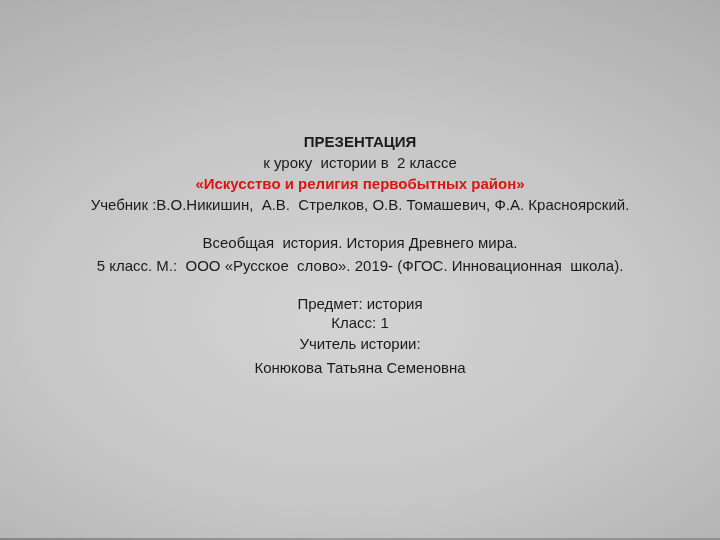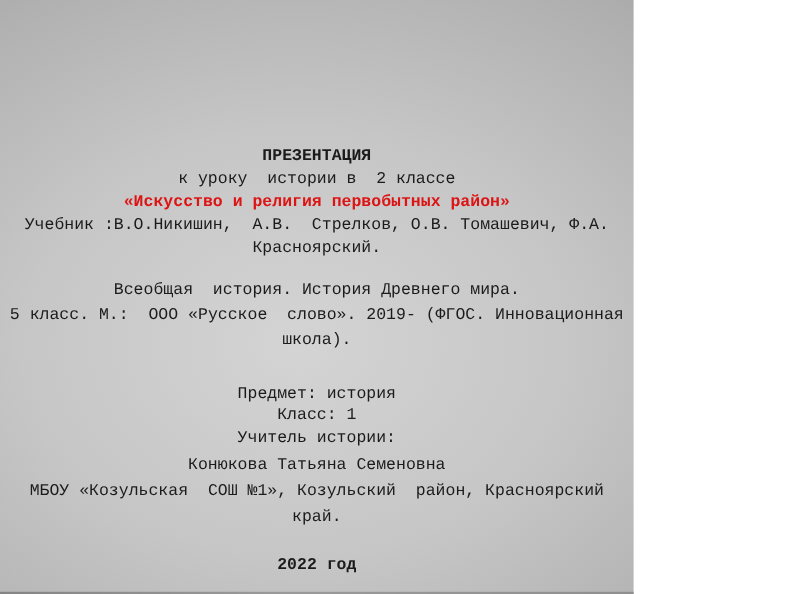--- a/index.html
+++ b/index.html
@@ -4,30 +4,30 @@
 <style>
   html, body {
     margin: 0;
     padding: 0;
     width: 720px;
     height: 540px;
     overflow: hidden;
   }
   .slide {
     position: relative;
-    width: 576px;
+    width: 720px;
     height: 540px;
     background:
       radial-gradient(ellipse 115% 95% at 47% 58%,
         #d4d4d4 0%,
         #c6c6c6 38%,
         #b2b2b2 68%,
         #a2a2a2 90%,
         #9c9c9c 100%);
-    font-family: Liberation Mono, monospace;
+    font-family: Liberation Sans, sans-serif;
     color: #1b1b1b;
   }
   .slide::after {
     content: "";
     position: absolute;
     left: 0;
     bottom: 0;
     width: 100%;
     height: 2px;
     background: linear-gradient(to right, #858585, #9a9a9a 45%, #8f8f8f);
@@ -42,21 +42,21 @@
     box-sizing: border-box;
   }
   .text-block p {
     margin: 0;
     font-size: 15px;
     white-space: pre-wrap;
   }
   .block-a p { line-height: 21px; }
   .block-b { margin-top: 16px; }
   .block-b p { line-height: 23px; }
-  .block-c { margin-top: 28px; }
+  .block-c { margin-top: 17px; }
   .block-c p { line-height: 19px; }
   .block-d { }
   .block-d p { line-height: 24px; }
   .block-e { margin-top: 20px; }
   .block-e p { line-height: 21px; }
   .bold { font-weight: bold; }
   .red-title {
     color: #dd1414;
     font-weight: bold;
   }
@@ -80,21 +80,17 @@
     </div>
 
     <div class="block-c">
       <p>Предмет: история</p>
       <p>Класс: 1</p>
     </div>
 
     <div class="block-d">
       <p>Учитель истории:</p>
       <p>Конюкова Татьяна Семеновна</p>
-      <p>МБОУ «Козульская  СОШ №1», Козульский  район, Красноярский край.</p>
     </div>
 
-    <div class="block-e">
-      <p class="bold">2022 год</p>
-    </div>
 
   </div>
 </div>
 
 </body></html>

